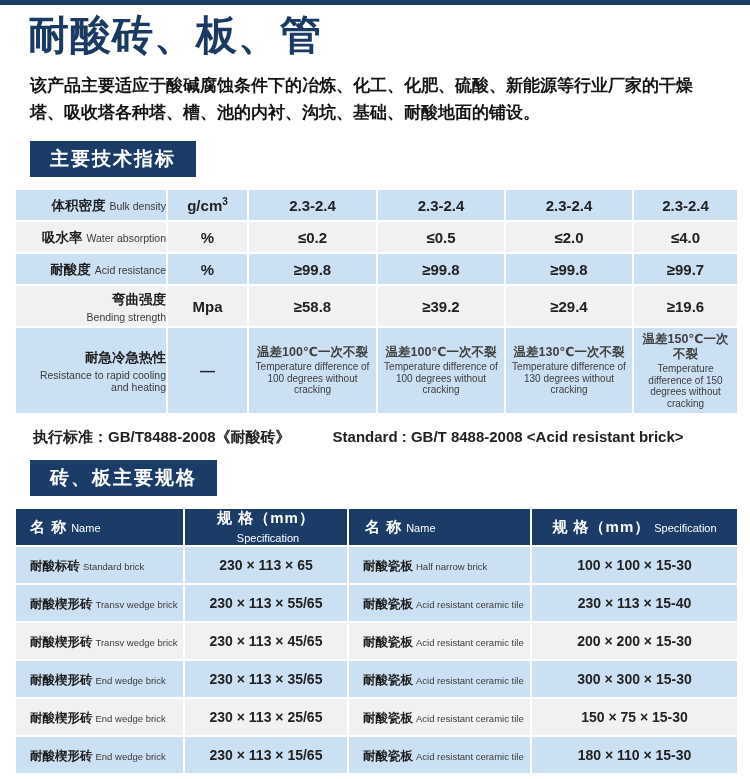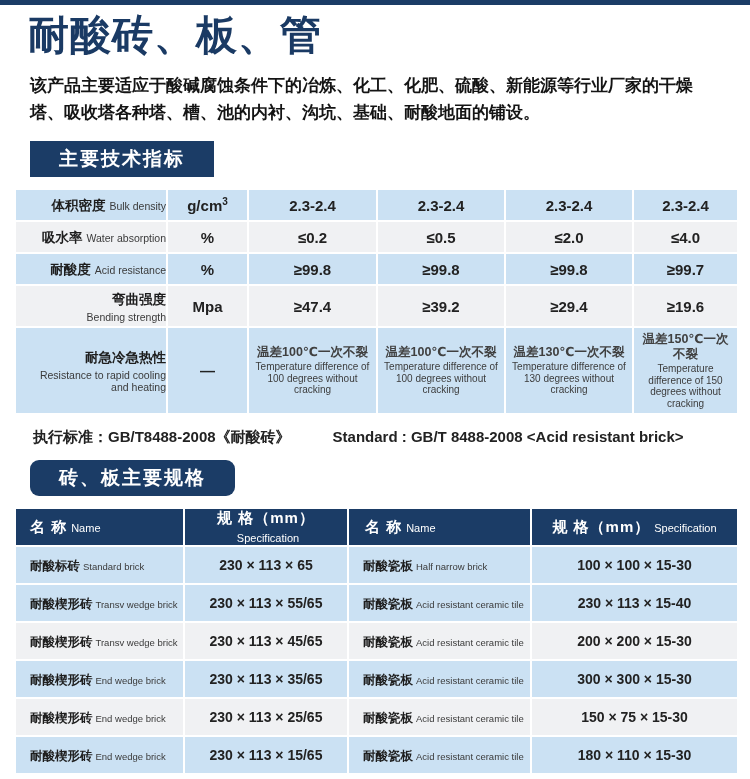--- a/index.html
+++ b/index.html
@@ -12,23 +12,23 @@
   .title {
     margin:6px 0 0 28px; font-size:41px; font-weight:800; color:#1a3a64;
     letter-spacing:1px; line-height:48px;
   }
   .desc {
     margin:13px 28px 0 30px; font-size:17px; font-weight:700; color:#141414;
     line-height:27px;
   }
   .badge {
     display:inline-block; margin:15px 0 0 30px; background:#1b3c66; color:#fff;
-    font-size:19px; font-weight:700; padding:5px 29px; letter-spacing:2px;
+    font-size:19px; font-weight:700; padding:5px 20px; letter-spacing:2px;
   }
-  .badge.second { margin-top:13px;border-radius:9px; }
+  .badge.second { margin-top:13px; }
   table { border-collapse:collapse; margin:11px 0 0 14px; width:723px; table-layout:fixed; }
   th, td { border:2px solid #ffffff; padding:0; }
   th {
     background:#1b3c66; color:#ffffff; font-size:15px; font-weight:700;
     letter-spacing:1px; height:34px; text-align:center;
   }
   th .hdr-en { font-size:11px; font-weight:400; letter-spacing:0; margin-left:4px; }
   tr.blue td { background:#cbe1f3; }
   tr.gray td { background:#f0f1f3; }
   td { color:#222; }
@@ -96,21 +96,21 @@
       <td class="lbl"><span class="zh">耐酸度</span><span class="en">Acid resistance</span></td>
       <td class="unit">%</td>
       <td class="val">≥99.8</td>
       <td class="val">≥99.8</td>
       <td class="val">≥99.8</td>
       <td class="val">≥99.7</td>
     </tr>
     <tr class="gray h46">
       <td class="lbl stack"><span class="zh">弯曲强度</span><span class="en">Bending strength</span></td>
       <td class="unit">Mpa</td>
-      <td class="val">≥47.4</td>
+      <td class="val">≥58.8</td>
       <td class="val">≥39.2</td>
       <td class="val">≥29.4</td>
       <td class="val">≥19.6</td>
     </tr>
     <tr class="blue h66">
       <td class="lbl stack"><span class="zh">耐急冷急热性</span><span class="en">Resistance to rapid cooling and heating</span></td>
       <td class="unit">—</td>
       <td class="thermal">
             <span class="zh">温差100℃一次不裂</span>
             <span class="en">Temperature difference of 100 degrees without cracking</span>

